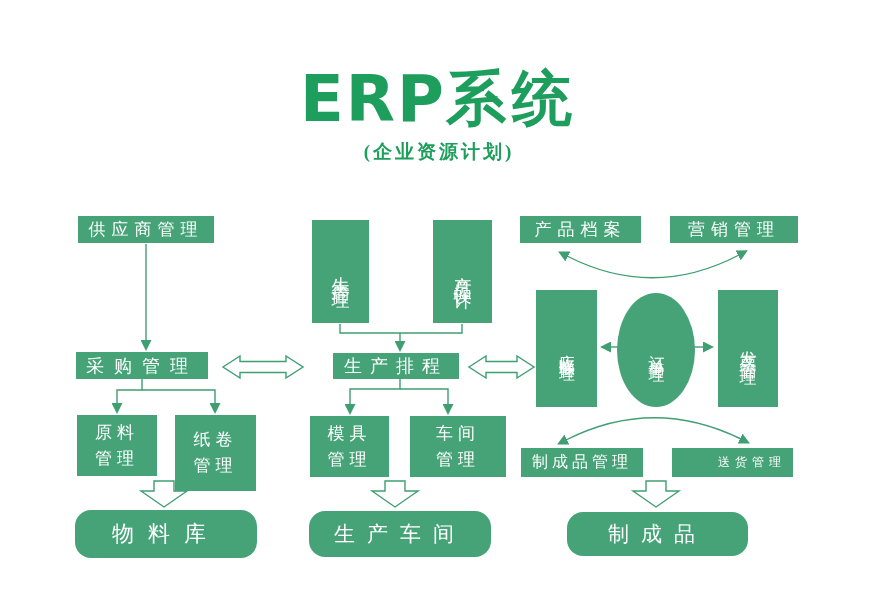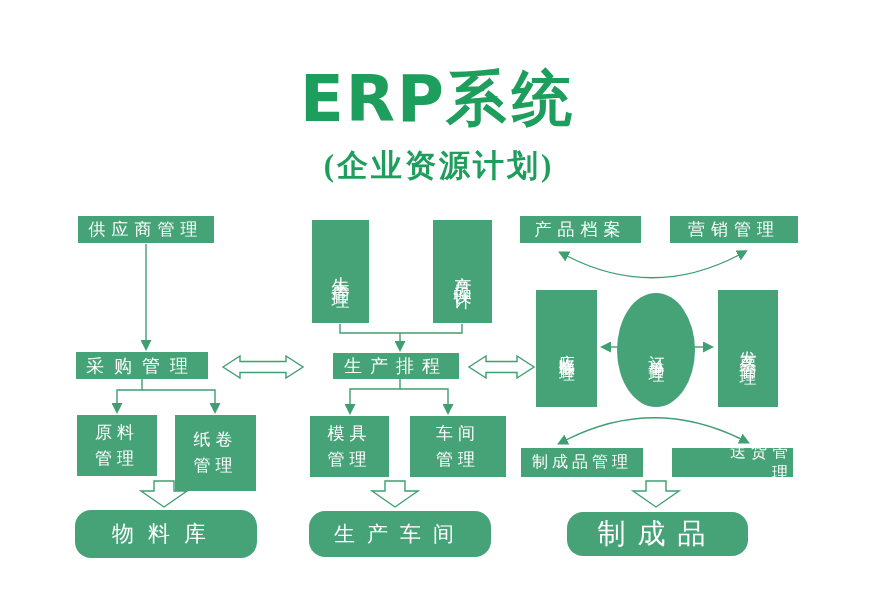--- a/index.html
+++ b/index.html
@@ -12,21 +12,21 @@
   html,body{margin:0;padding:0;background:var(--background);}
   .canvas{
     position:relative;width:878px;height:591px;overflow:hidden;
     background:var(--background);
     font-family:"Liberation Serif","DejaVu Serif",serif;
   }
   .title-area{position:absolute;left:0;top:28px;width:100%;text-align:center;}
   .title-main{color:var(--title-green);line-height:1;margin-top:39px;}
   .title-erp{font-family:"DejaVu Sans","Liberation Sans",sans-serif;font-weight:800;font-size:64px;letter-spacing:2px;vertical-align:middle;}
   .title-cn{font-family:"Liberation Serif","DejaVu Serif",serif;font-weight:700;font-size:60px;letter-spacing:6px;vertical-align:middle;}
-  .subtitle{margin-top:14px;color:var(--title-green);font-size:31px;letter-spacing:3px;font-weight:600;}
+  .subtitle{margin-top:8px;color:var(--title-green);font-size:19px;letter-spacing:3px;font-weight:600;}
 
   .connectors{position:absolute;left:0;top:0;width:878px;height:591px;}
   .cline{fill:none;stroke:var(--line-green);stroke-width:1.4px;}
   .hollow{fill:#ffffff;stroke:var(--line-green);stroke-width:1.4px;}
 
   .box{
     position:absolute;background:var(--box-green);color:var(--text-white);
     display:flex;align-items:center;justify-content:center;
     text-align:right;white-space:pre-line;box-sizing:border-box;
   }
@@ -44,22 +44,22 @@
   .n-sched{left:333px;top:353px;width:126px;height:26px;font-size:18px;letter-spacing:8px;}
   .n-mold{left:310px;top:416px;width:79px;height:61px;font-size:17px;letter-spacing:5px;line-height:26px;}
   .n-workshop{left:410px;top:416px;width:96px;height:61px;font-size:17px;letter-spacing:5px;line-height:26px;}
   .n-prodwork{left:309px;top:511px;width:182px;height:46px;font-size:21px;letter-spacing:12px;}
   .n-archive{left:520px;top:216px;width:121px;height:27px;font-size:17px;letter-spacing:6px;}
   .n-marketing{left:670px;top:216px;width:128px;height:27px;font-size:17px;letter-spacing:6px;}
   .n-receivable{left:536px;top:290px;width:61px;height:117px;font-size:16px;letter-spacing:3px;}
   .n-order{left:617px;top:293px;width:78px;height:114px;font-size:16px;letter-spacing:4px;}
   .n-invoice{left:718px;top:290px;width:60px;height:117px;font-size:17px;letter-spacing:6px;}
   .n-finmgmt{left:521px;top:448px;width:122px;height:29px;font-size:16px;letter-spacing:4px;}
-  .n-delivery{left:672px;top:448px;width:121px;height:29px;font-size:16px;letter-spacing:5px;padding-left:39px;}
-  .n-finished{left:567px;top:512px;width:181px;height:44px;font-size:28px;letter-spacing:12px;}
+  .n-delivery{left:672px;top:448px;width:121px;height:29px;font-size:12px;letter-spacing:5px;padding-left:39px;}
+  .n-finished{left:567px;top:512px;width:181px;height:44px;font-size:21px;letter-spacing:12px;}
 </style>
 </head>
 <body>
 
 <div class="canvas">
 
   <div class="title-area">
     <div class="title-main"><span class="title-erp">ERP</span><span class="title-cn">系统</span></div>
     <div class="subtitle">(企业资源计划)</div>
   </div>

